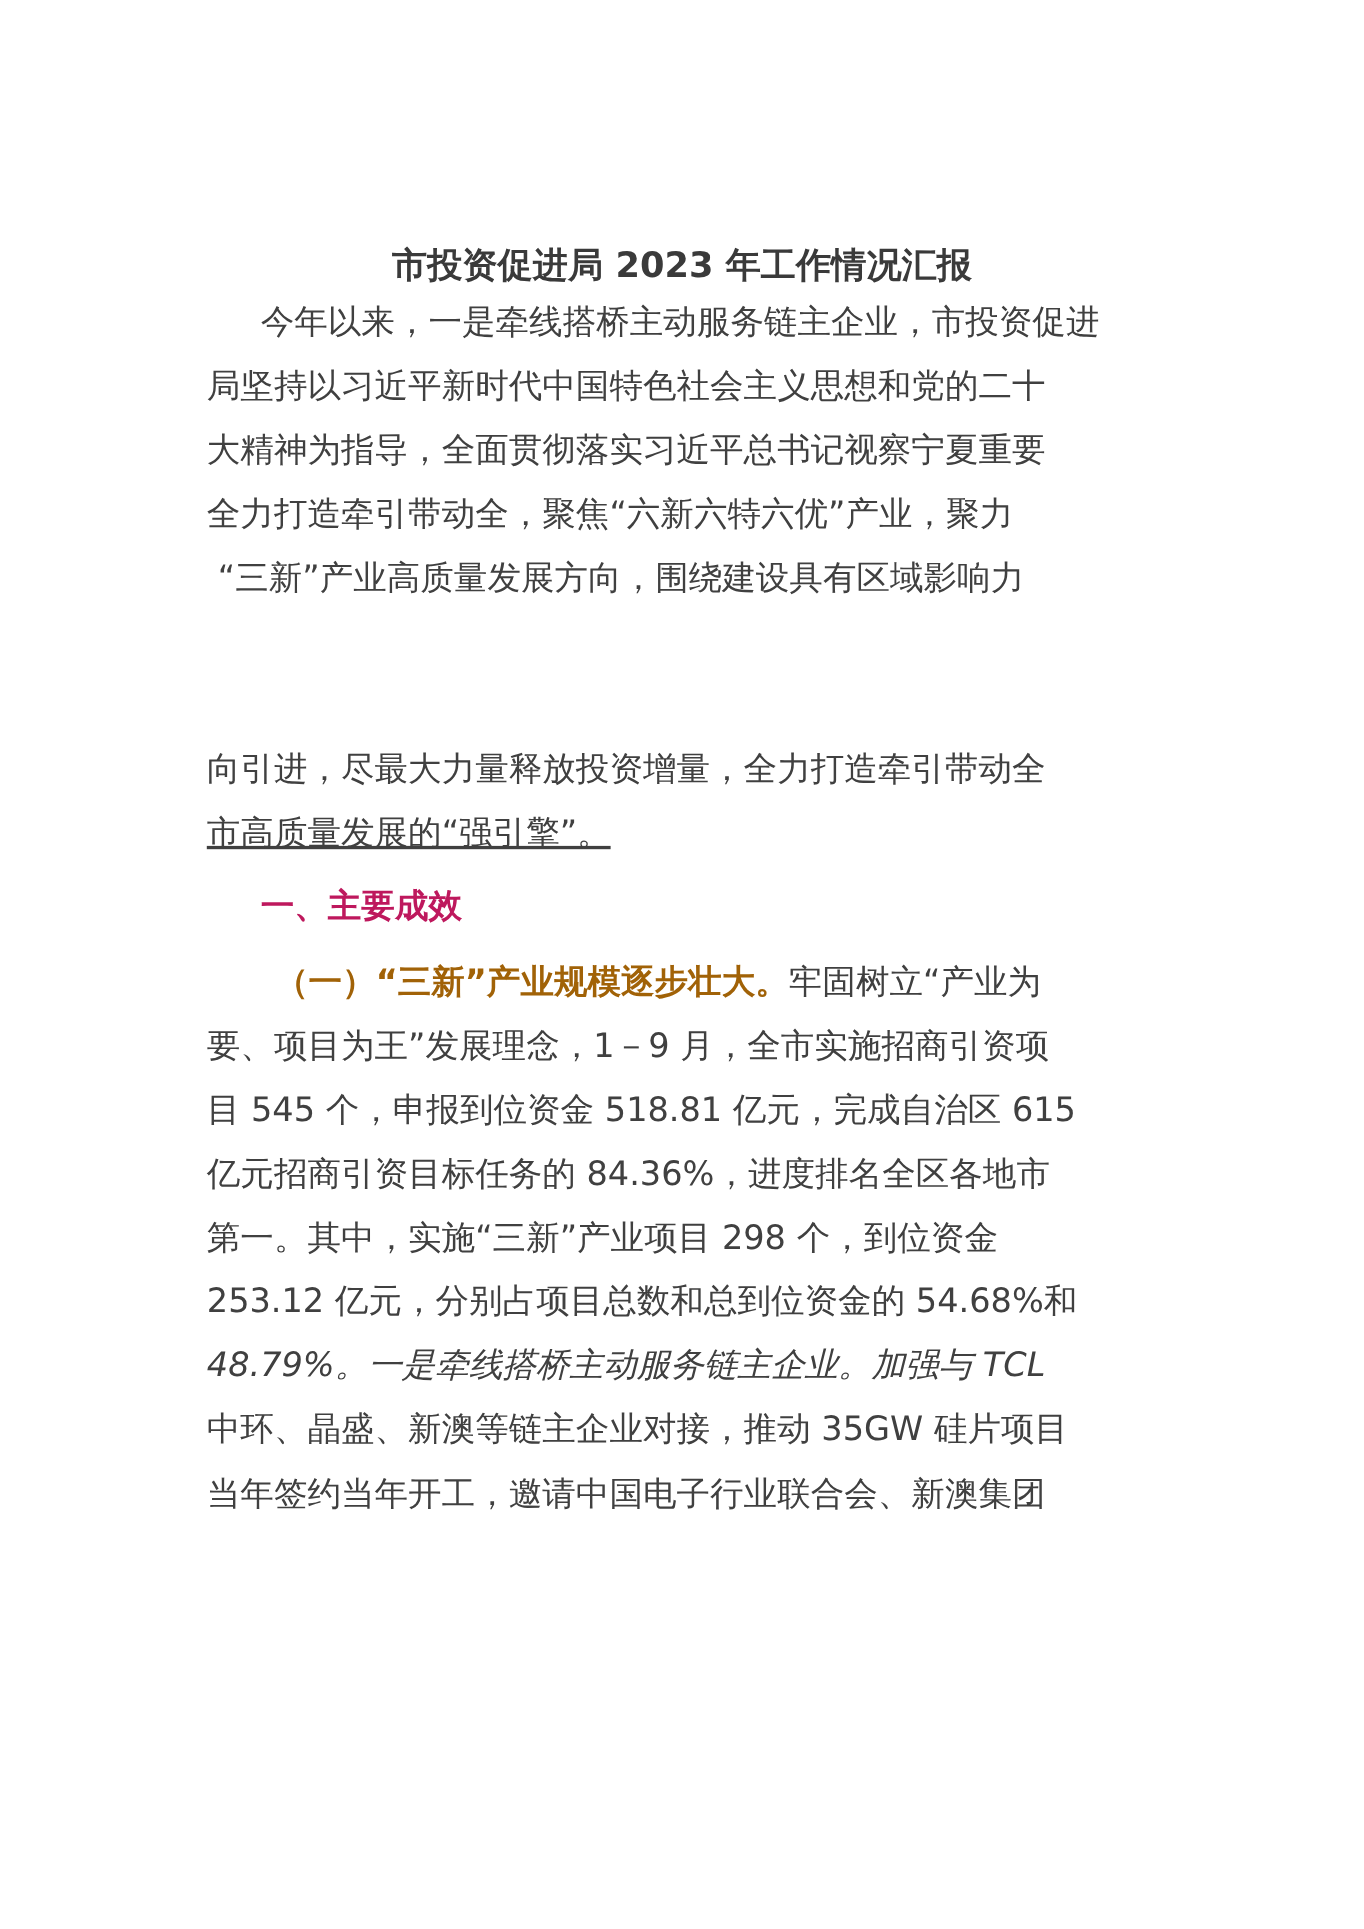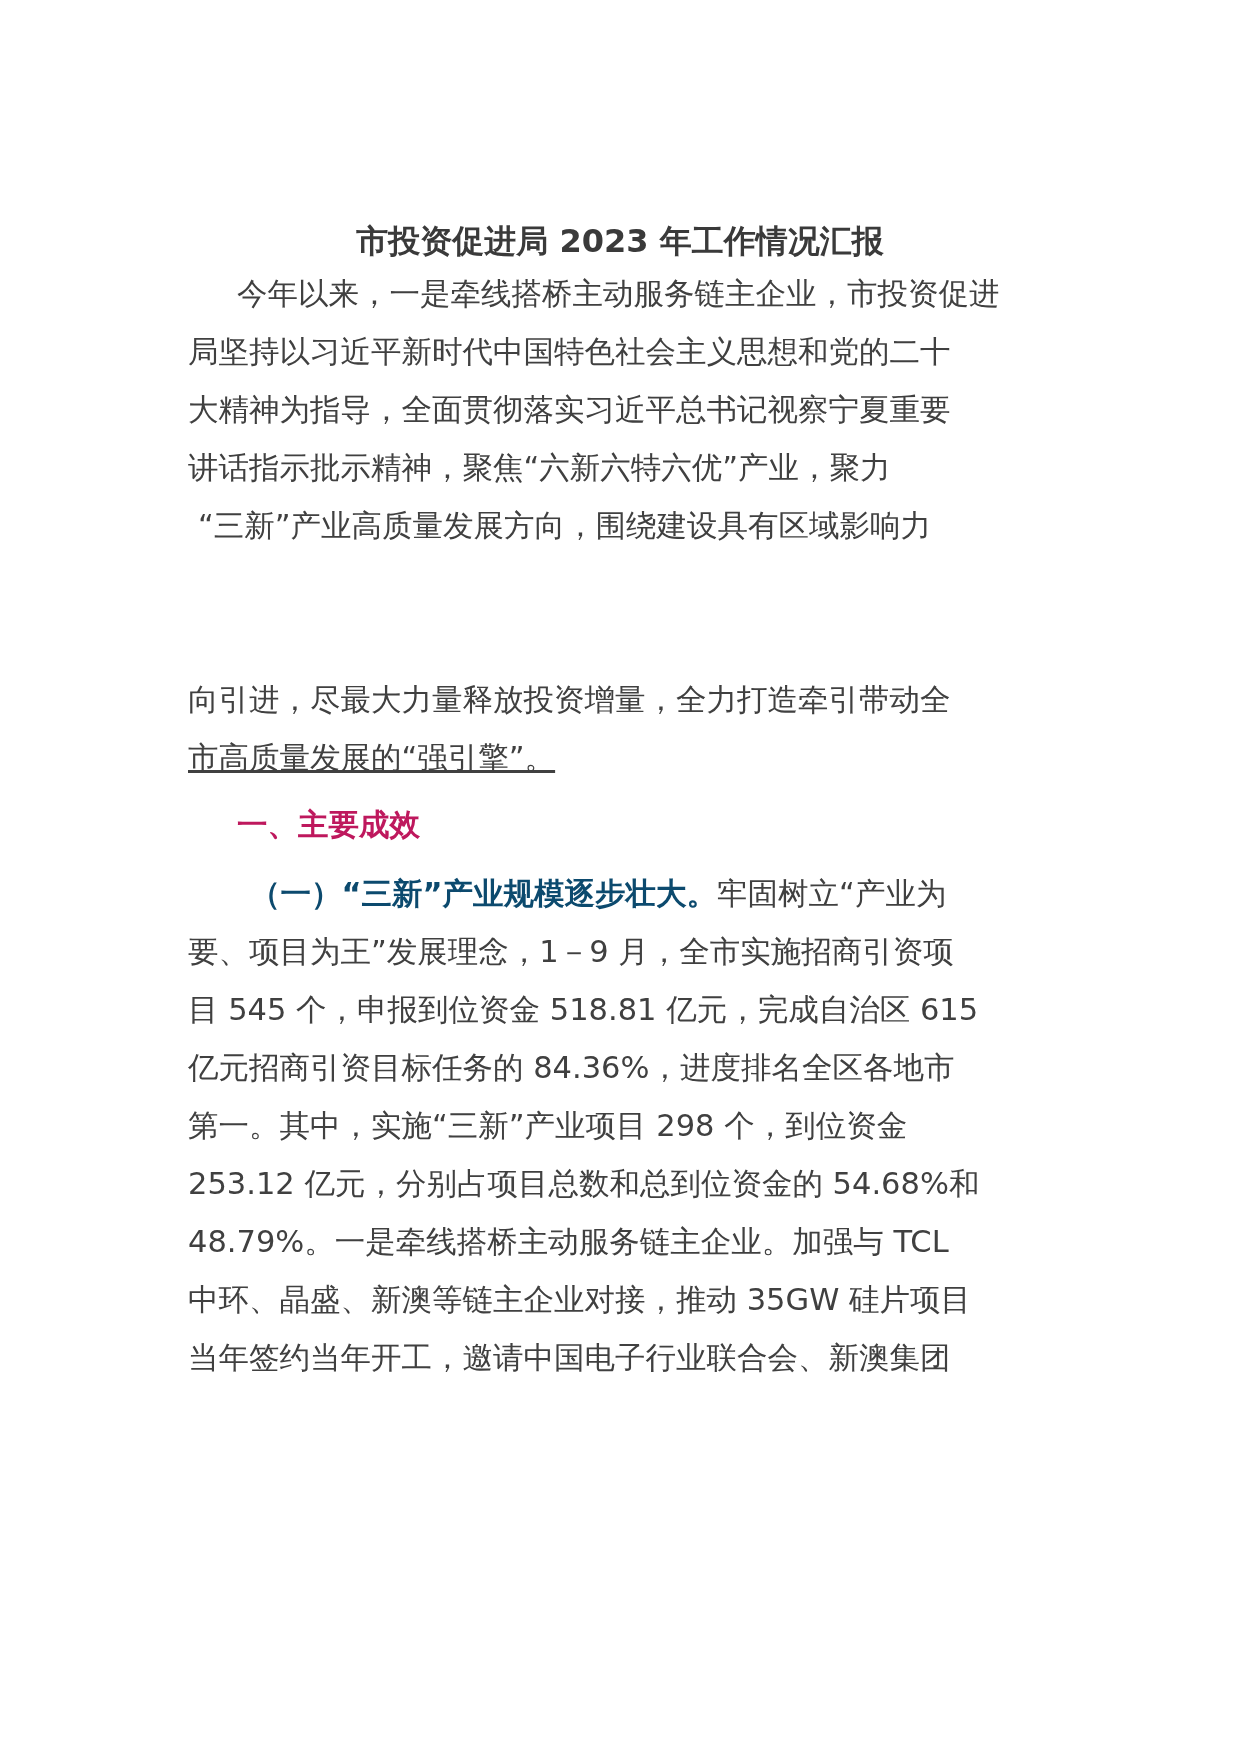--- a/index.html
+++ b/index.html
@@ -38,45 +38,45 @@
   .line {
     position: absolute;
     left: 188px;
     font-size: 30.5px;
     line-height: 40px;
     white-space: nowrap;
     color: #404040;
   }
   .indent { left: 237px; }
   .heading { font-weight: bold; color: #be185d; }
-  .bold { font-weight: bold; color: #0c4a6e; }
+  .bold { font-weight: bold; color: #a16207; }
   .quote-indent { left: 198px; }
 </style>
 </head>
 <body>
 
 <div class="page">
 
   <div class="title">市投资促进局 2023 年工作情况汇报</div>
 
   <div class="line indent" style="top:258px;">今年以来，一是牵线搭桥主动服务链主企业，市投资促进</div>
   <div class="line" style="top:316px;">局坚持以习近平新时代中国特色社会主义思想和党的二十</div>
   <div class="line" style="top:374px;">大精神为指导，全面贯彻落实习近平总书记视察宁夏重要</div>
-  <div class="line" style="top:432px;">讲话指示批示精神，聚焦“六新六特六优”产业，聚力</div>
+  <div class="line" style="top:432px;">全力打造牵引带动全，聚焦“六新六特六优”产业，聚力</div>
   <div class="line quote-indent" style="top:490px;">“三新”产业高质量发展方向，围绕建设具有区域影响力</div>
   <div class="line" style="top:664px;">向引进，尽最大力量释放投资增量，全力打造牵引带动全</div>
   <div class="line" style="top:722px;text-decoration:underline;">市高质量发展的“强引擎”。</div>
 
   <div class="line indent heading" style="top:789px;">一、主要成效</div>
 
   <div class="line" style="top:858px; left:250px;">
     <span class="bold">（一）“三新”产业规模逐步壮大。</span><span>牢固树立“产业为</span>
   </div>
   <div class="line" style="top:916px;">要、项目为王”发展理念，1－9 月，全市实施招商引资项</div>
   <div class="line" style="top:974px;">目 545 个，申报到位资金 518.81 亿元，完成自治区 615</div>
   <div class="line" style="top:1032px;">亿元招商引资目标任务的 84.36%，进度排名全区各地市</div>
   <div class="line" style="top:1090px;">第一。其中，实施“三新”产业项目 298 个，到位资金</div>
   <div class="line" style="top:1148px;">253.12 亿元，分别占项目总数和总到位资金的 54.68%和</div>
-  <div class="line" style="top:1206px;">48.79%。一是牵线搭桥主动服务链主企业。加强与 TCL</div>
+  <div class="line" style="top:1206px;font-style:italic;">48.79%。一是牵线搭桥主动服务链主企业。加强与 TCL</div>
   <div class="line" style="top:1264px;">中环、晶盛、新澳等链主企业对接，推动 35GW 硅片项目</div>
   <div class="line" style="top:1322px;font-family:Liberation Serif, serif;">当年签约当年开工，邀请中国电子行业联合会、新澳集团</div>
 
 </div>
 
 </body></html>

